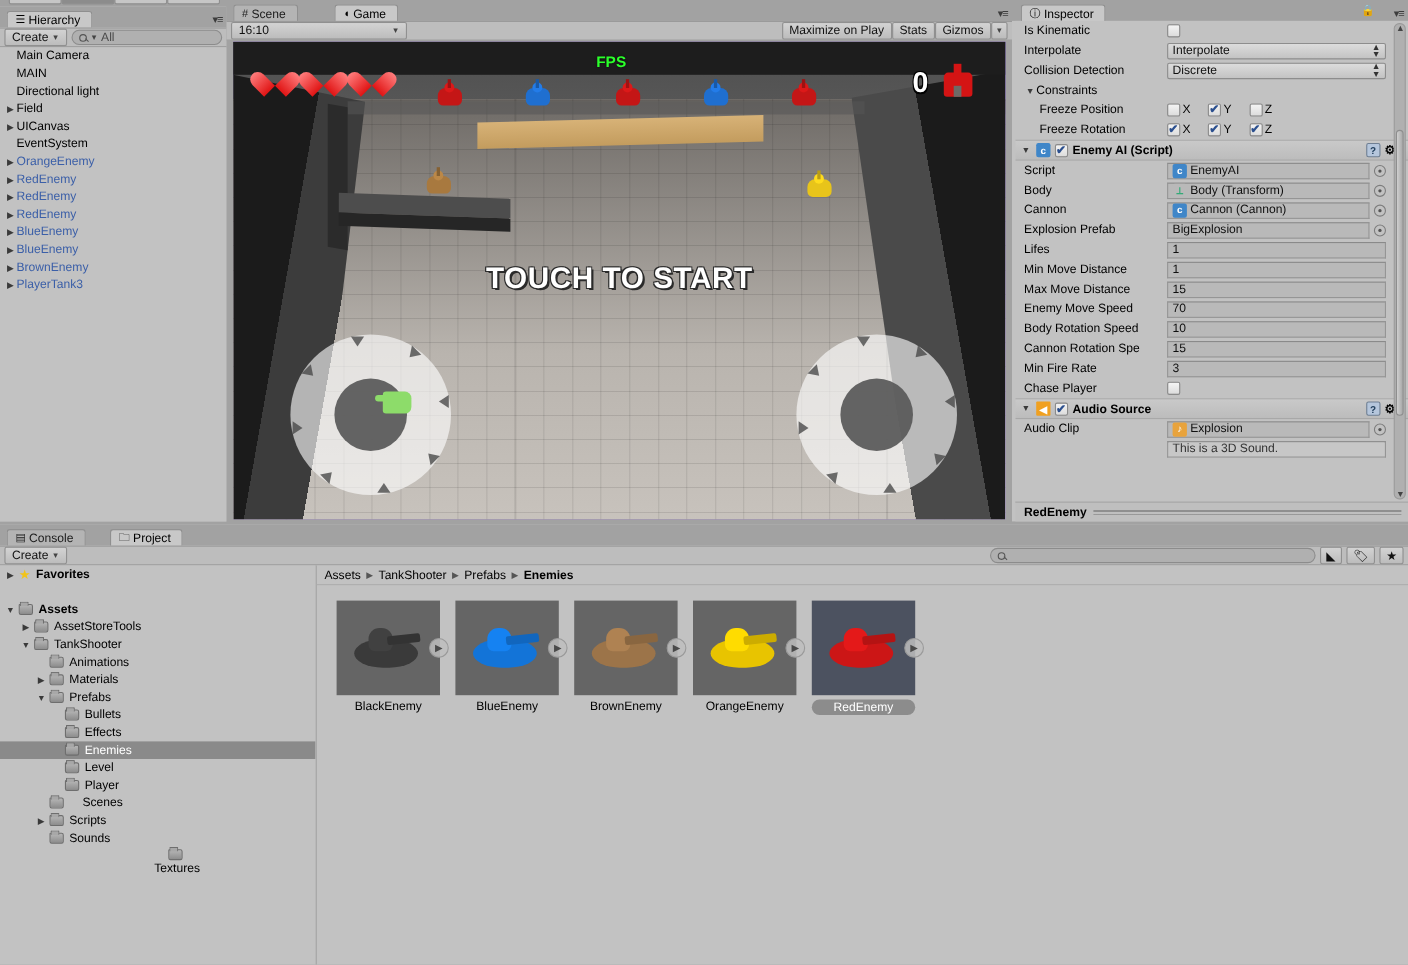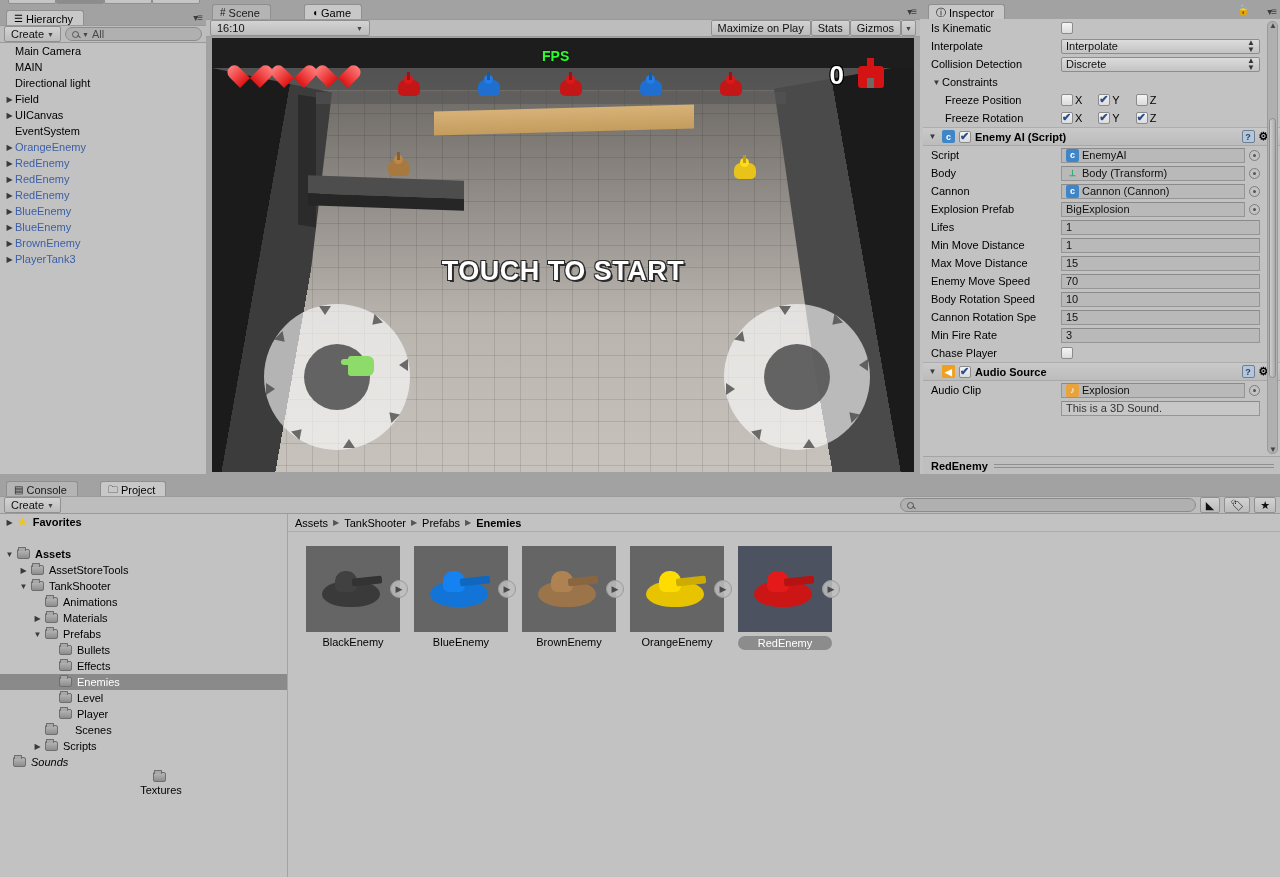--- a/index.html
+++ b/index.html
@@ -502,21 +502,21 @@
         </div>
 
       <div id="hud-lives">
           <div class="heart" style="left: 24px; top: 16px;"></div>
           <div class="heart" style="left: 68px; top: 16px;"></div>
           <div class="heart" style="left: 112px; top: 16px;"></div>
         </div>
       <div class="fps-label" style="left:330px;top:10px;">FPS</div>
       <div class="score" style="right:70px;top:22px;">0</div>
       <div class="score-icon" style="right:30px;top:28px;"></div>
-      <div class="touch-start" style="top:200px;margin-top:18px;">TOUCH TO START</div>
+      <div class="touch-start" style="top:200px;">TOUCH TO START</div>
 
       <div class="joystick" style="left:52px;top:266px;">
         <div class="knob"></div>
         <div class="cursor-hand" style="left:84px;top:52px;"></div>
       <div class="jarrow" style="transform: rotate(0deg) translate(-6px, -62px) rotate(180deg); transform-origin: 0px 0px;"></div>
           <div class="jarrow" style="transform: rotate(45deg) translate(-6px, -62px) rotate(180deg); transform-origin: 0px 0px;"></div>
           <div class="jarrow" style="transform: rotate(90deg) translate(-6px, -62px) rotate(180deg); transform-origin: 0px 0px;"></div>
           <div class="jarrow" style="transform: rotate(135deg) translate(-6px, -62px) rotate(180deg); transform-origin: 0px 0px;"></div>
           <div class="jarrow" style="transform: rotate(180deg) translate(-6px, -62px) rotate(180deg); transform-origin: 0px 0px;"></div>
           <div class="jarrow" style="transform: rotate(225deg) translate(-6px, -62px) rotate(180deg); transform-origin: 0px 0px;"></div>
@@ -863,21 +863,21 @@
         <div class="trow" style="padding-left: 32px;">
           <span class="foldout"></span>
           <span class="folder"></span>
           <span style="margin-left: 15px;">Scenes</span>
         </div>
         <div class="trow" style="padding-left: 32px;">
           <span class="foldout">▶</span>
           <span class="folder"></span>
           <span style="margin-left: 3px;">Scripts</span>
         </div>
-        <div class="trow" style=" font-style: italic;">
+        <div class="trow" style="padding-left: 32px;">
           <span class="foldout"></span>
           <span class="folder"></span>
           <span style="margin-left: 3px;">Sounds</span>
         </div>
         <div class="trow" style="padding-left: 32px; flex-direction: column;">
           <span class="foldout"></span>
           <span class="folder"></span>
           <span style="margin-left: 3px;">Textures</span>
         </div>
       </div>

